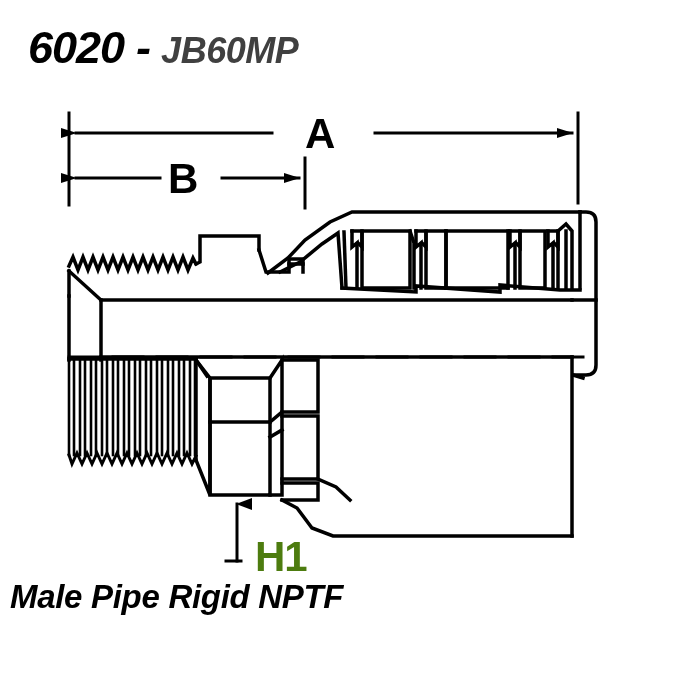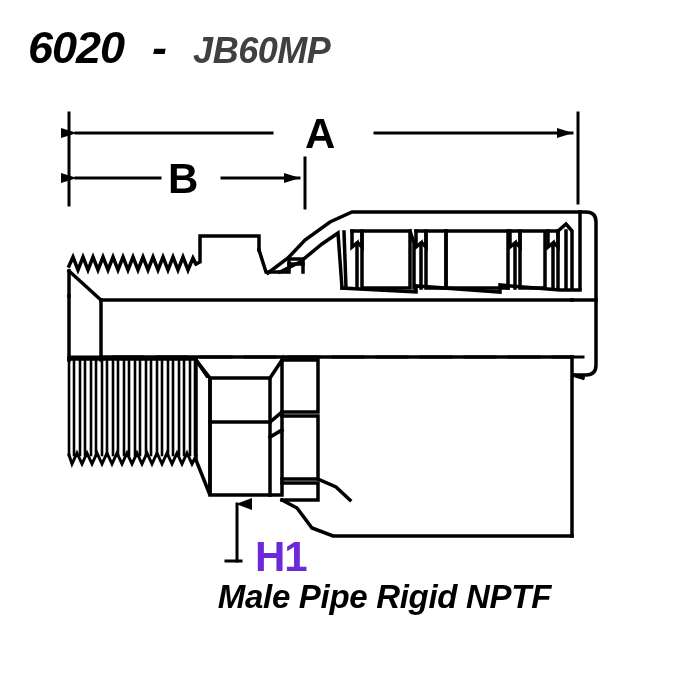--- a/index.html
+++ b/index.html
@@ -19,21 +19,21 @@
     width: 690px;
     height: 689px;
     background: #ffffff;
   }
   .title-row {
     position: absolute;
     left: 28px;
     top: 22px;
     display: flex;
     align-items: baseline;
-    gap: 16px;
+    gap: 0px;
     white-space: nowrap;
   }
   .title-code {
     font-family: "Liberation Sans", sans-serif;
     font-size: 45px;
     font-weight: bold;
     font-style: italic;
     color: #000000;
     letter-spacing: -1px;
   }
@@ -51,36 +51,37 @@
     font-weight: bold;
     font-style: italic;
     color: #404040;
     letter-spacing: -0.5px;
   }
   .caption {
     position: absolute;
     left: 0;
     top: 578px;
     width: 551px;
-    text-align: right;
+    text-align: left;
     font-family: "Liberation Sans", sans-serif;
     font-size: 33px;
     font-weight: bold;
     font-style: italic;
     color: #000000;
     letter-spacing: -0.3px;
+    padding-left: 10px;
   }
   .h1-label {
     position: absolute;
     left: 255px;
     top: 533px;
     font-family: "Liberation Sans", sans-serif;
     font-size: 42px;
     font-weight: bold;
-    color: #6d28d9;
+    color: #4d7c0f;
     letter-spacing: -1px;
   }
   .dim-label {
     position: absolute;
     font-family: "Liberation Sans", sans-serif;
     font-weight: bold;
     color: #000000;
   }
   #dim-a-label {
     left: 305px;

